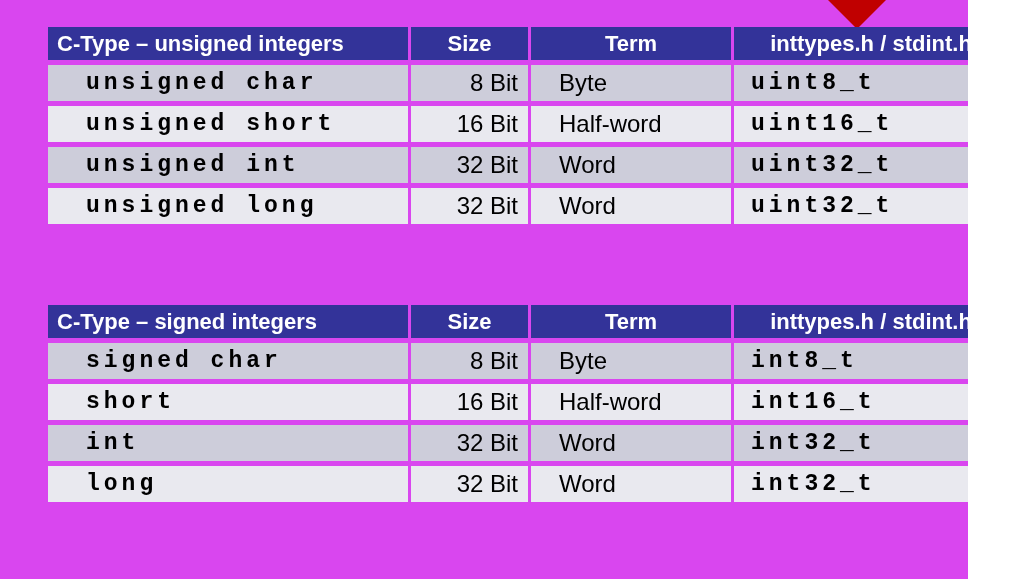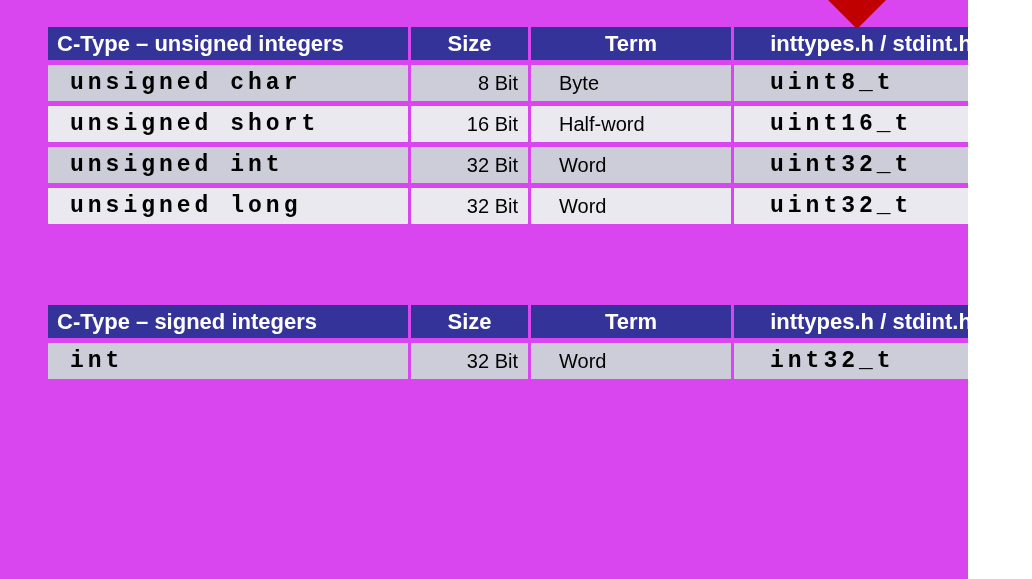--- a/index.html
+++ b/index.html
@@ -46,37 +46,37 @@
     padding: 0;
     vertical-align: middle;
     white-space: nowrap;
   }
   th.col-ctype { text-align: left; padding-left: 9px; }
 
   td {
     height: 36px;
     padding: 0;
     vertical-align: middle;
-    font-size: 20px;
+    font-size: 24px;
     color: #000000;
     white-space: nowrap;
   }
   tbody tr:nth-child(odd) td  { background: #cdcdda; }
   tbody tr:nth-child(even) td { background: #e9e9ef; }
 
   td.cell-ctype, td.cell-stdint {
     font-family: "Liberation Mono", monospace;
     font-weight: bold;
     font-size: 23px;
     letter-spacing: 4px;
   }
-  td.cell-ctype  { padding-left: 22px; }
+  td.cell-ctype  { padding-left: 38px; }
   td.cell-size   { text-align: right; padding-right: 10px; }
   td.cell-term   { padding-left: 28px; }
-  td.cell-stdint { padding-left: 36px; }
+  td.cell-stdint { padding-left: 17px; }
 </style>
 </head>
 <body>
 
 <div class="stage">
 
   <div class="down-arrow"></div>
 
   <table class="type-table" id="table-unsigned">
     <colgroup>
@@ -131,21 +131,39 @@
     <thead>
       <tr>
         <th class="col-ctype">C-Type – signed integers</th>
         <th class="col-size">Size</th>
         <th class="col-term">Term</th>
         <th class="col-stdint">inttypes.h / stdint.h</th>
       </tr>
     </thead>
     <tbody>
       <tr>
+        <td class="cell-ctype">signed char</td>
+        <td class="cell-size">8 Bit</td>
+        <td class="cell-term">Byte</td>
+        <td class="cell-stdint">int8_t</td>
+      </tr>
+      <tr>
+        <td class="cell-ctype">short</td>
+        <td class="cell-size">16 Bit</td>
+        <td class="cell-term">Half-word</td>
+        <td class="cell-stdint">int16_t</td>
+      </tr>
+      <tr>
         <td class="cell-ctype">int</td>
+        <td class="cell-size">32 Bit</td>
+        <td class="cell-term">Word</td>
+        <td class="cell-stdint">int32_t</td>
+      </tr>
+      <tr>
+        <td class="cell-ctype">long</td>
         <td class="cell-size">32 Bit</td>
         <td class="cell-term">Word</td>
         <td class="cell-stdint">int32_t</td>
       </tr>
     </tbody>
   </table>
 
 </div>
 
 </body></html>

